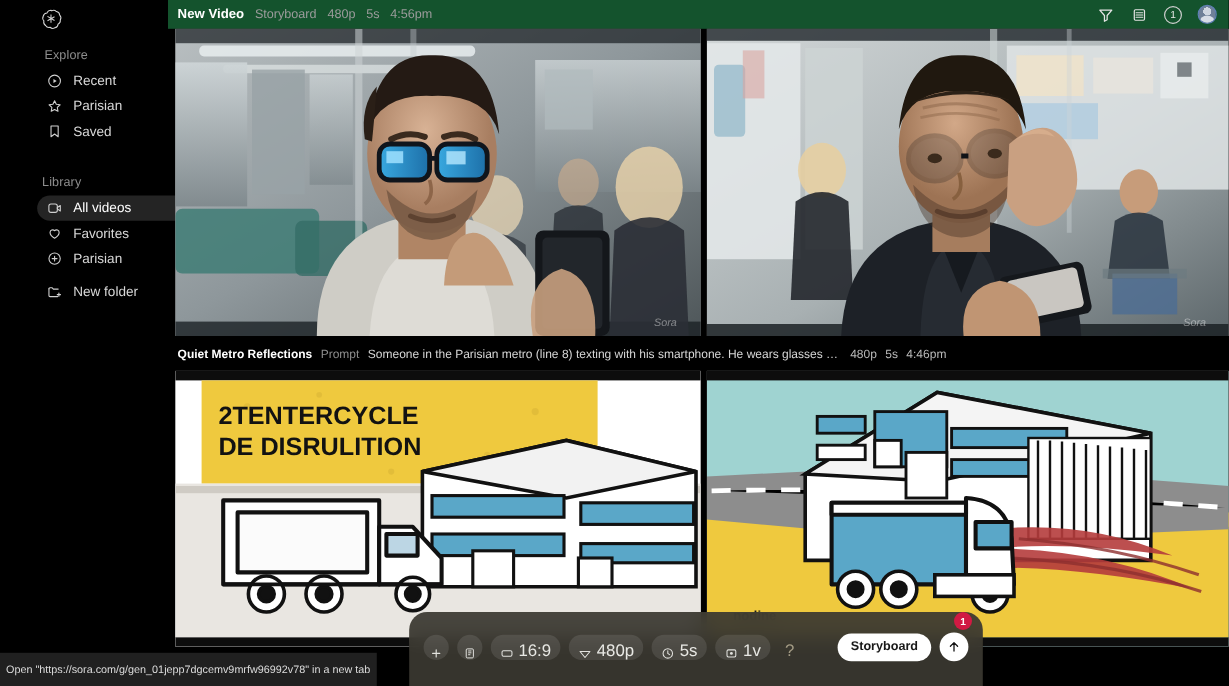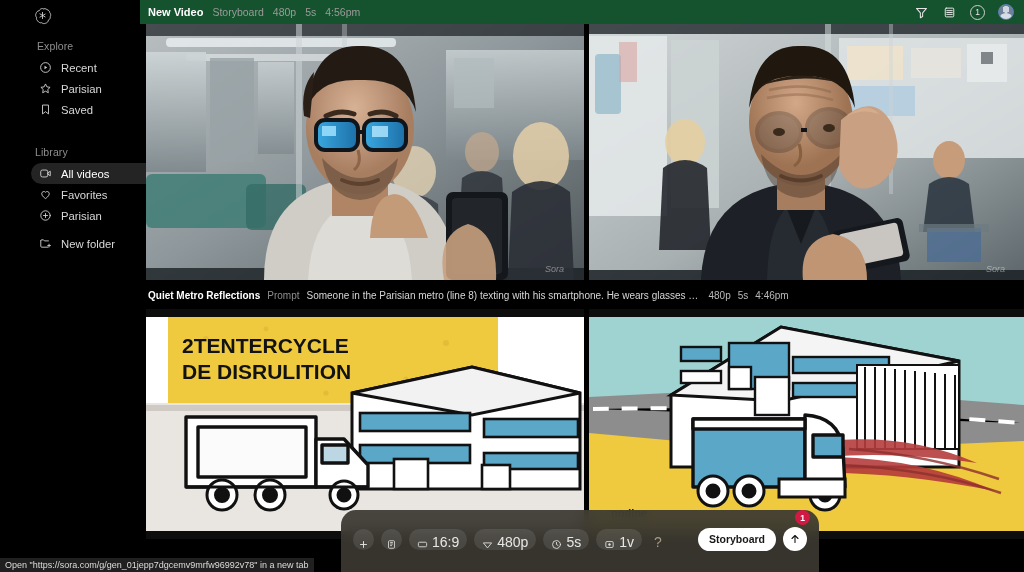--- a/index.html
+++ b/index.html
@@ -126,21 +126,21 @@
   }
   .send-btn svg { width: 12px; height: 12px; }
   .send-badge {
     position: absolute; right: -3px; top: -17px; width: 15px; height: 15px;
     border-radius: 50%; background: #d11a43; color: #fff; font-size: 8.5px;
     font-weight: bold; display: flex; align-items: center; justify-content: center;
   }
 
   
   .statusbar {
-    position: absolute; left: 0; bottom: 0; height: 14px; max-width: 360px;
+    position: absolute; left: 0; bottom: 0; height: 28px; max-width: 360px;
     background: #202020; color: #dcdcdc; font-size: 9px;
     display: flex; align-items: center; padding: 0 5px;
     white-space: nowrap; overflow: hidden;
   }
 </style>
 </head>
 <body>
 
 <div class="app">
 

